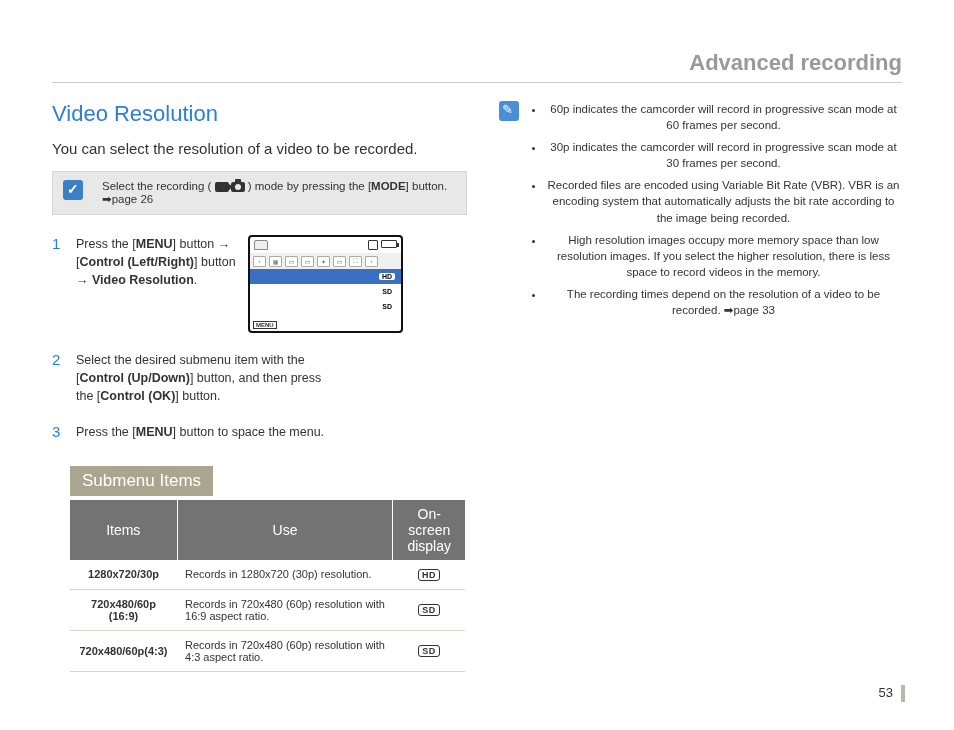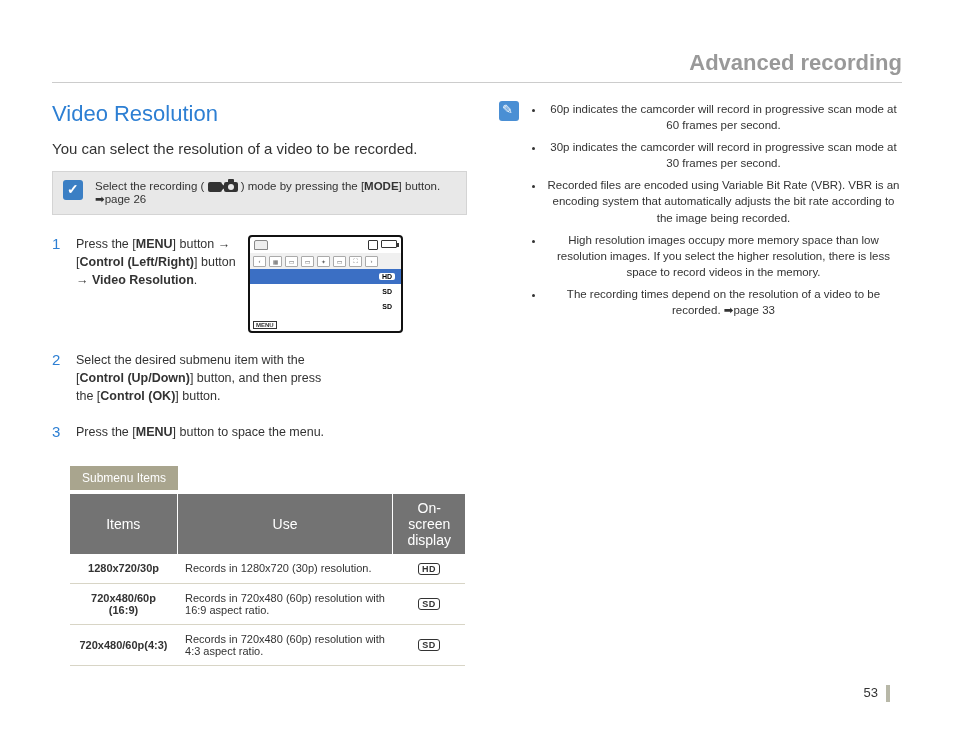--- a/index.html
+++ b/index.html
@@ -31,21 +31,21 @@
     font-weight: 400;
     margin-bottom: 10px;
   }
   .intro { font-size: 15px; margin-bottom: 14px; margin-top: 13px; }
   .note-box {
     background: #e8e8e8;
     border: 1px solid #d4d4d4;
     padding: 8px 10px;
     display: flex;
     align-items: flex-start;
-    gap: 12px;
+    gap: 19px;
     margin-bottom: 20px;
     font-size: 11.5px;
   }
   .check-badge {
     width: 20px; height: 20px;
     background: #3b7fc4;
     border-radius: 3px;
     position: relative;
     flex-shrink: 0;
   }
@@ -114,21 +114,21 @@
   .lcd-menu { position:absolute; bottom:2px; left:3px; border:1px solid #333; background:#fff; padding:0 2px; font-size:6px; font-weight:bold;}
   .lcd-batt { width:16px; height:8px; border:1px solid #333; position:relative; border-radius:1px;}
   .lcd-batt::after{content:"";position:absolute;right:-3px;top:2px;width:2px;height:4px;background:#333;}
   .lcd-card { width:10px; height:10px; border:1px solid #333; border-radius:1px;}
   .step1-flex { display:flex; gap:2px; align-items:flex-start; }
   .submenu-header {
     background: #a9a58e;
     color: #fff;
     display: inline-block;
     padding: 5px 12px;
-    font-size: 12px;
+    font-size: 17px;
     margin: 6px 0 4px 18px;
   }
   table.submenu {
     width: 395px;
     margin-left: 18px;
     border-collapse: collapse;
     font-size: 11px;
   }
   table.submenu th {
     background: #737373;
@@ -149,21 +149,21 @@
   table.submenu td.osd { text-align:center; width:70px; font-weight:bold; font-size:11px;}
   .hd-badge, .sd-badge {
     display:inline-block; border:1.5px solid #333; border-radius:3px;
     padding:0 3px; font-size:9px; font-weight:bold; letter-spacing:0.5px;
   }
   .right-notes { display:flex; gap:10px; align-items:flex-start;text-align:center; }
   .bullets { list-style: disc; padding-left: 16px; font-size: 11.5px; line-height:1.4;}
   .bullets li { margin-bottom: 6px; }
   .page-num {
     position: absolute;
-    right: 64px;
+    right: 49px;
     bottom: 28px;
     font-size: 13px;
     color: #333;
     border-right: 4px solid #b8b8a8;
     padding-right: 8px;
     padding-bottom: 2px;
   }
   b { font-weight: bold; }
 </style>
 </head>

